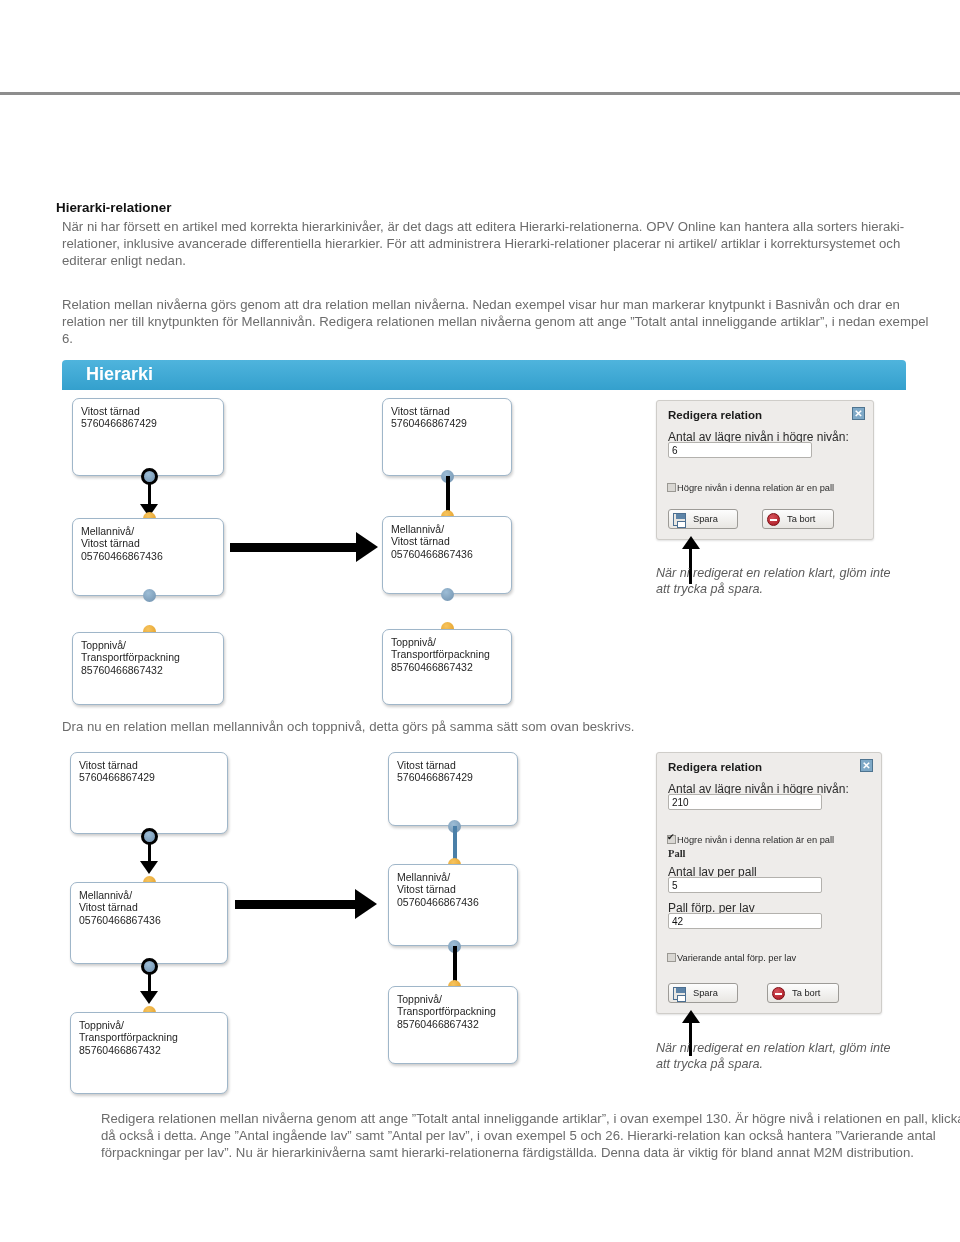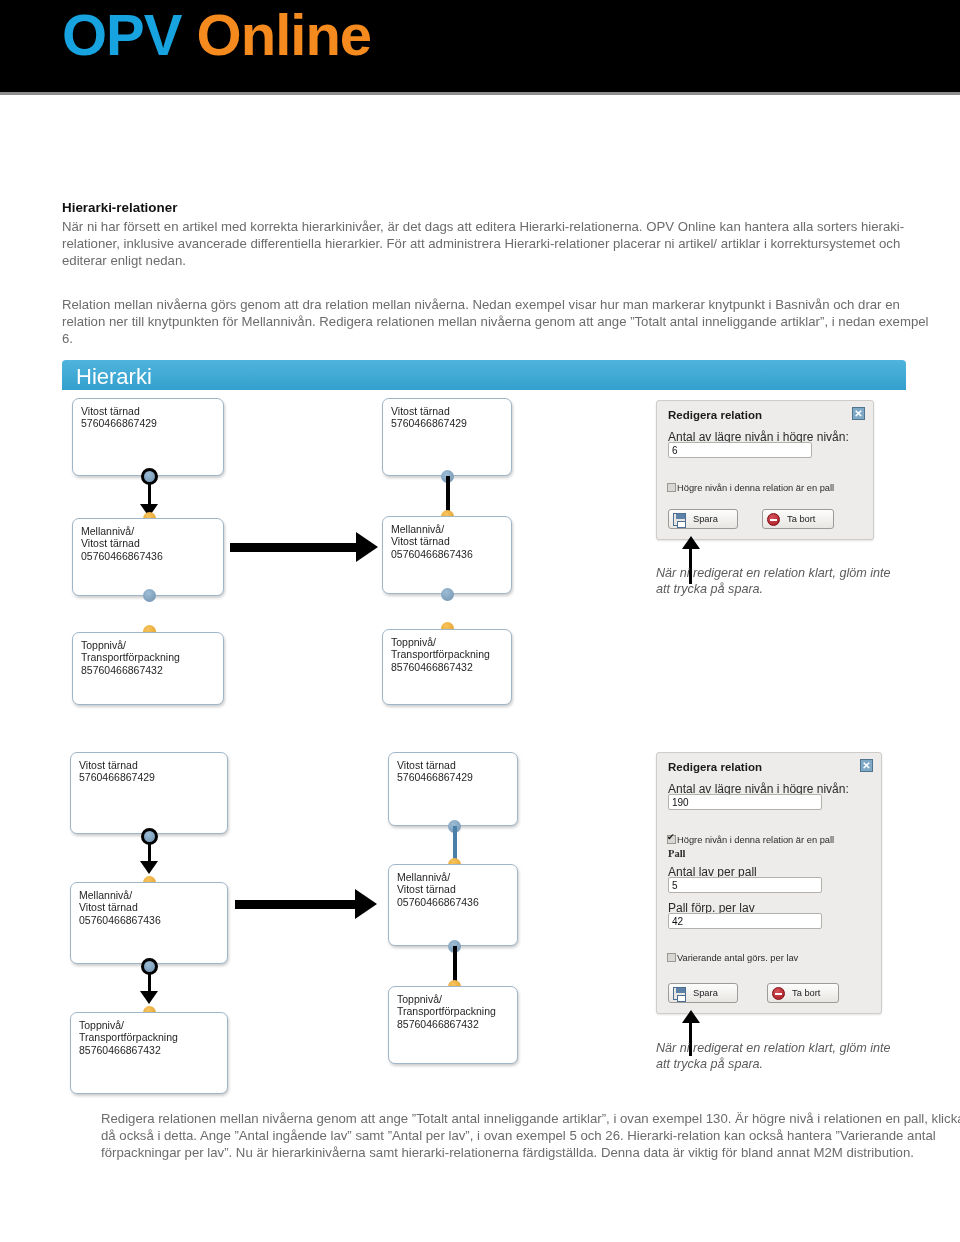--- a/index.html
+++ b/index.html
@@ -32,41 +32,41 @@
   .body-text {
     position:absolute; color:#6c6c6c;
     font-size:13.2px; line-height:17.2px;
     width:872px; left:62px;
     text-align:left;
   }
   .body-text b, .lead-title {
     color:#1a1a1a; font-weight:bold;
   }
   .lead-title {
-    position:absolute; left:62px; top:200px;
+    position:absolute; left:56px; top:200px;
     font-size:13.4px; color:#111; font-weight:bold;
   }
   #intro-para { top:218px; }
   #relation-para { top:296px; }
   #drag-para { top:718px; color:#6c6c6c; }
   #closing-para { top:1110px;margin-left:39px; }
 
   
   .diagram { position:absolute; left:62px; width:844px; }
   #diagram-1 { top:360px; height:350px; }
   #diagram-2 { top:748px; height:352px; }
 
   .hierarki-bar {
     position:absolute; left:0; top:0; width:844px; height:30px;
     background:linear-gradient(to bottom,#4fb4dd 0%,#34a0cd 100%);
     border-radius:4px 4px 0 0;
   }
   .hierarki-bar .title {
-    position:absolute; left:14px; top:4px;
-    color:#ffffff; font-size:22px; font-weight:normal;
+    position:absolute; left:24px; top:4px;
+    color:#ffffff; font-size:18px; font-weight:bold;
     letter-spacing:0px;
   }
 
   
   .node {
     position:absolute;
     background:#ffffff;
     border:1px solid #9fb6c9;
     border-radius:7px;
     box-shadow:1px 2px 3px rgba(0,0,0,0.20);
@@ -221,25 +221,20 @@
     padding-left:12px;
     white-space:nowrap;
     overflow:hidden;
   }
 </style>
 </head>
 <body>
 
 <div class="page">
 
-  <div class="header">
-    <div class="logo">
-      <span class="opv">OPV</span><span class="online"> Online</span>
-    </div>
-  </div>
   <div class="header-rule"></div>
 
   <div class="lead-title">Hierarki-relationer</div>
   <div class="body-text" id="intro-para">När ni har försett en artikel med korrekta hierarkinivåer, är det dags att editera Hierarki-relationerna. OPV Online kan hantera alla sorters hieraki-relationer, inklusive avancerade differentiella hierarkier. För att administrera Hierarki-relationer placerar ni artikel/ artiklar i korrektursystemet och editerar enligt nedan.</div>
   <div class="body-text" id="relation-para">Relation mellan nivåerna görs genom att dra relation mellan nivåerna. Nedan exempel visar hur man markerar knytpunkt i Basnivån och drar en relation ner till knytpunkten för Mellannivån. Redigera relationen mellan nivåerna genom att ange ”Totalt antal inneliggande artiklar”, i nedan exempel 6.</div>
 
   <div class="diagram" id="diagram-1">
 
     <div class="hierarki-bar">
       <span class="title">Hierarki</span>
@@ -303,20 +298,21 @@
       </div>
       <div class="dlg-btn" style="left:11px; top:108px; width:70px;"><span class="icon-floppy"></span>Spara</div>
       <div class="dlg-btn" style="left:105px; top:108px; width:72px;"><span class="icon-noentry"></span>Ta bort</div>
     </div>
 
     <div class="uparrow-shaft" style="left:627px; top:188px; height:36px;"></div>
     <div class="uparrow-head" style="left:620px; top:176px;"></div>
     <div class="caption" style="left:594px; top:205px;">När ni redigerat en relation klart, glöm inte att trycka på spara.</div>
   </div>
 
+  <div class="body-text" id="drag-para">Dra nu en relation mellan mellannivån och toppnivå, detta görs på samma sätt som ovan beskrivs.</div>
 
   <div class="diagram" id="diagram-2">
 
     <div class="node" style="left:8px; top:4px; width:158px; height:82px;">
       <span class="ln">Vitost tärnad</span>
       <span class="ln">5760466867429</span>
     </div>
     <div class="knob sel" style="left:79px; top:80px;"></div>
     <div class="dragline" style="left:86px; top:94px; height:22px;"></div>
     <div class="dragarrow" style="left:78px; top:113px;"></div>
@@ -361,34 +357,34 @@
     <div class="node" style="left:326px; top:238px; width:130px; height:78px;">
       <span class="ln">Toppnivå/</span>
       <span class="ln">Transportförpackning</span>
       <span class="ln">85760466867432</span>
     </div>
 
     <div class="dialog" style="left:594px; top:4px; width:226px; height:262px;">
       <span class="dlg-title">Redigera relation</span>
       <div class="dlg-close">✕</div>
       <span class="dlg-label" style="top:29px;">Antal av lägre nivån i högre nivån:</span>
-      <div class="dlg-input" style="top:41px; width:154px;">190</div>
+      <div class="dlg-input" style="top:41px; width:154px;">210</div>
 
       <div class="dlg-check-row" style="top:76px;">
         <span class="chk on"></span><span class="chk-label">Högre nivån i denna relation är en pall</span>
       </div>
 
       <span class="dlg-label bold" style="top:95px;">Pall</span>
       <span class="dlg-label" style="top:112px;">Antal lav per pall</span>
       <div class="dlg-input" style="top:124px; width:154px;">5</div>
       <span class="dlg-label" style="top:148px;">Pall förp. per lav</span>
       <div class="dlg-input" style="top:160px; width:154px;">42</div>
 
       <div class="dlg-check-row" style="top:194px;">
-        <span class="chk"></span><span class="chk-label">Varierande antal görs. per lav</span>
+        <span class="chk"></span><span class="chk-label">Varierande antal förp. per lav</span>
       </div>
 
       <div class="dlg-btn" style="left:11px; top:230px; width:70px;"><span class="icon-floppy"></span>Spara</div>
       <div class="dlg-btn" style="left:110px; top:230px; width:72px;"><span class="icon-noentry"></span>Ta bort</div>
     </div>
 
     <div class="uparrow-shaft" style="left:627px; top:274px; height:34px;"></div>
     <div class="uparrow-head" style="left:620px; top:262px;"></div>
     <div class="caption" style="left:594px; top:292px;">När ni redigerat en relation klart, glöm inte att trycka på spara.</div>
   </div>

